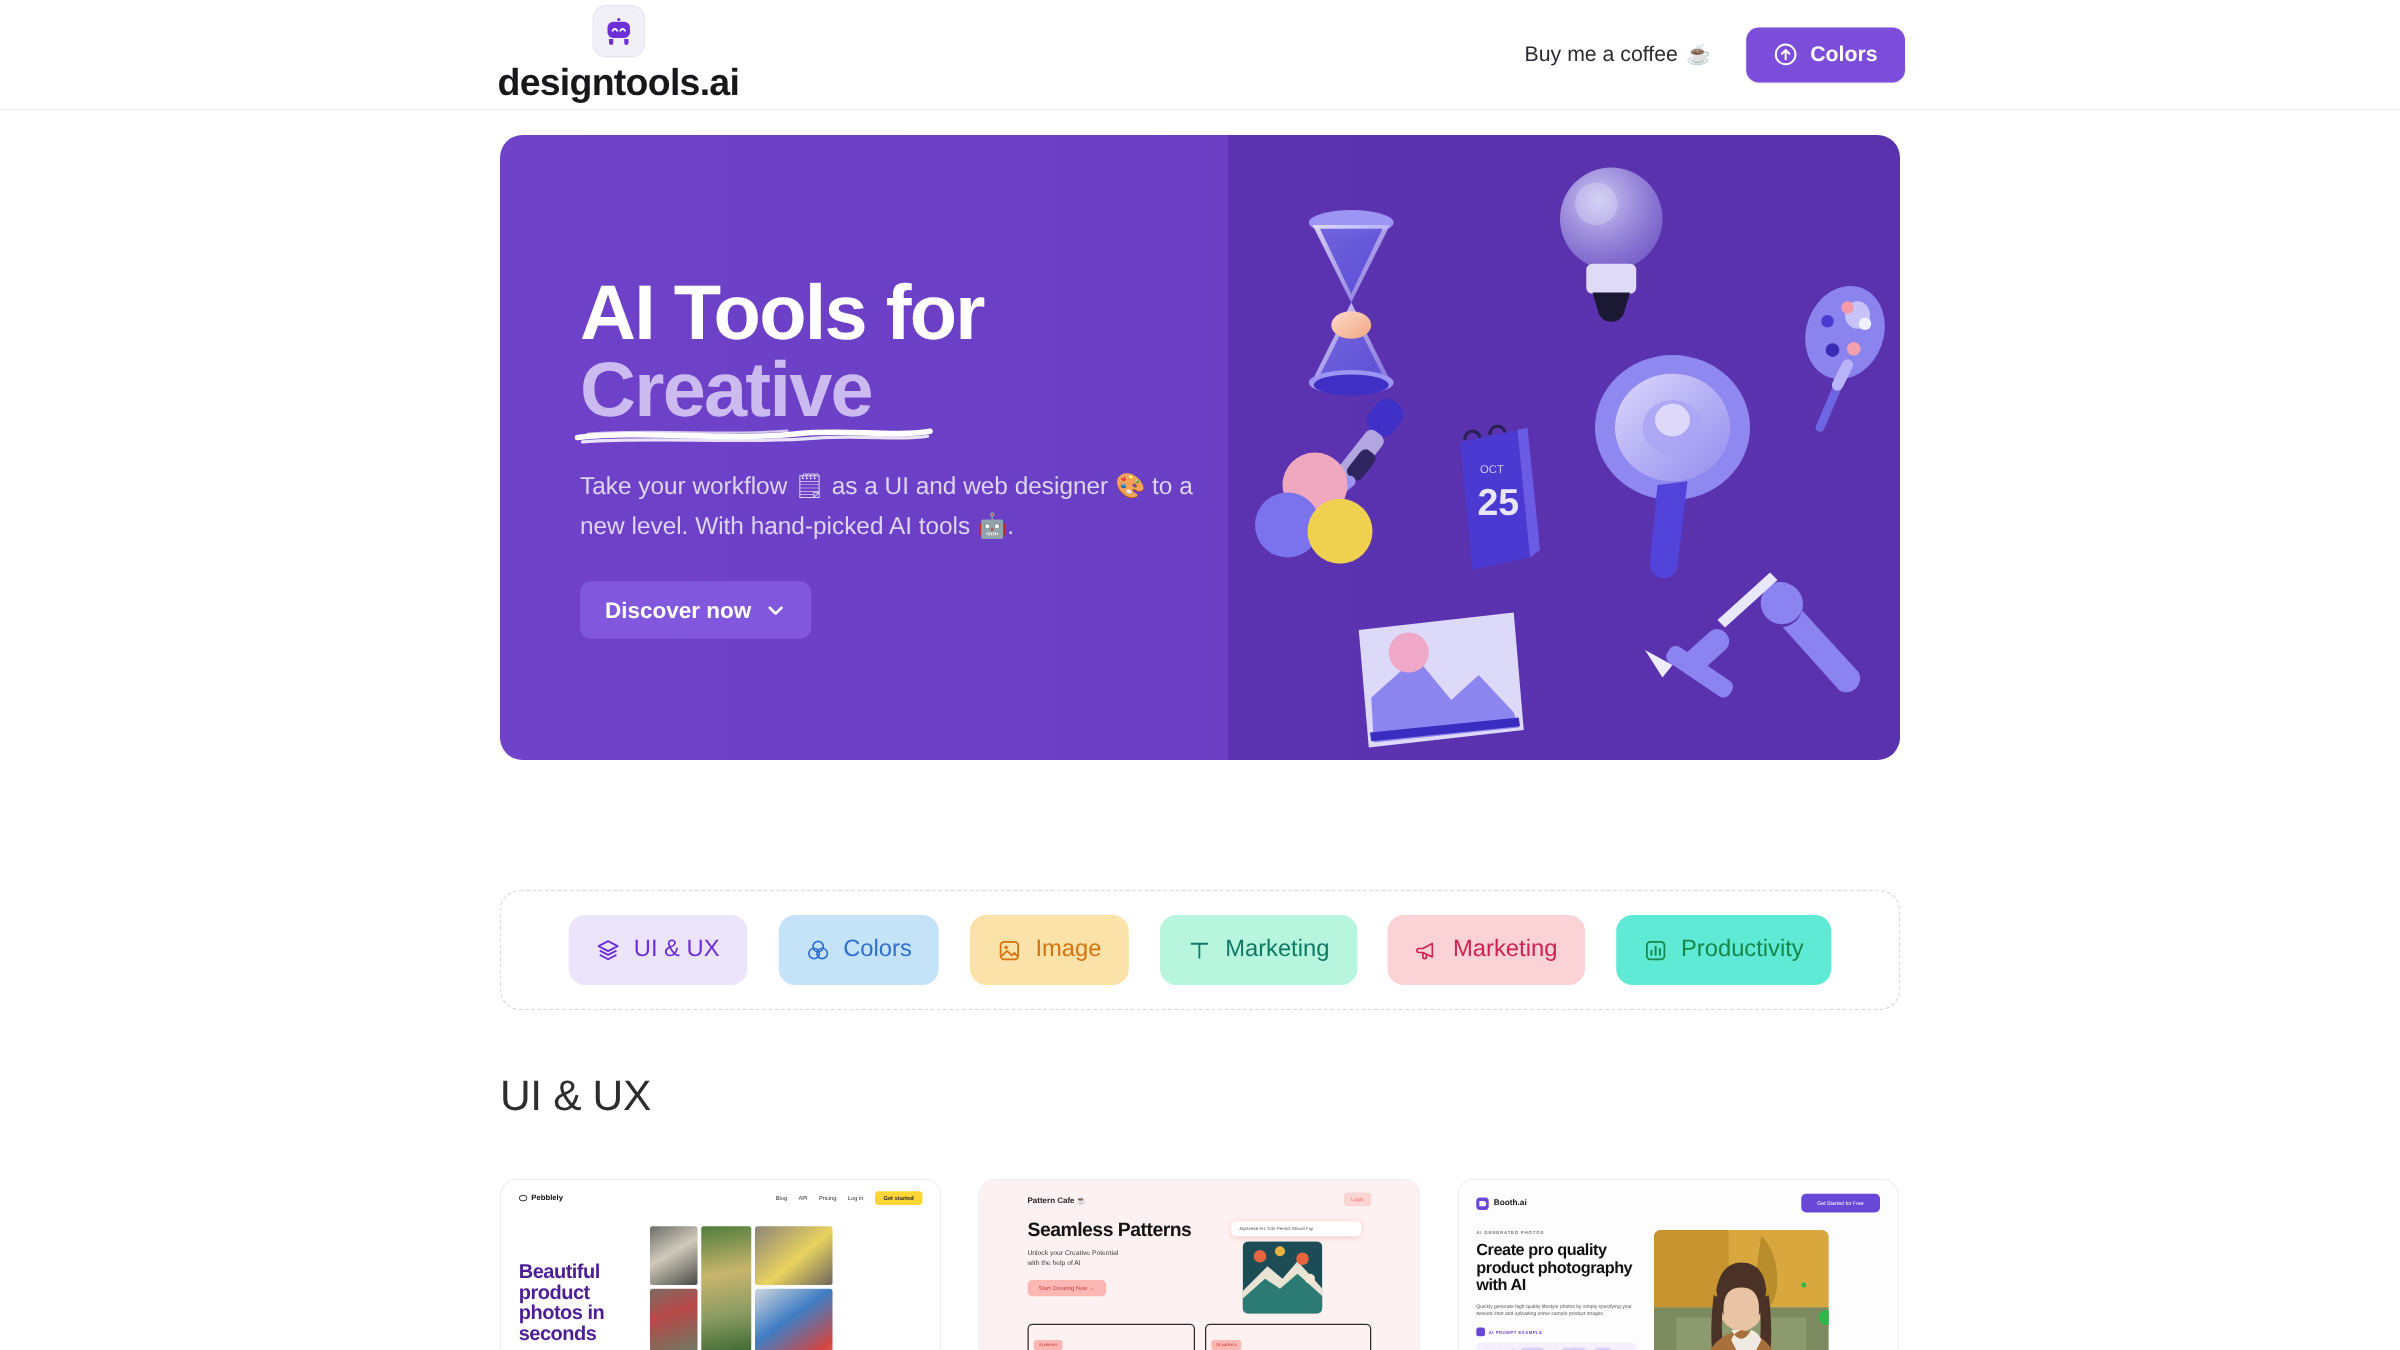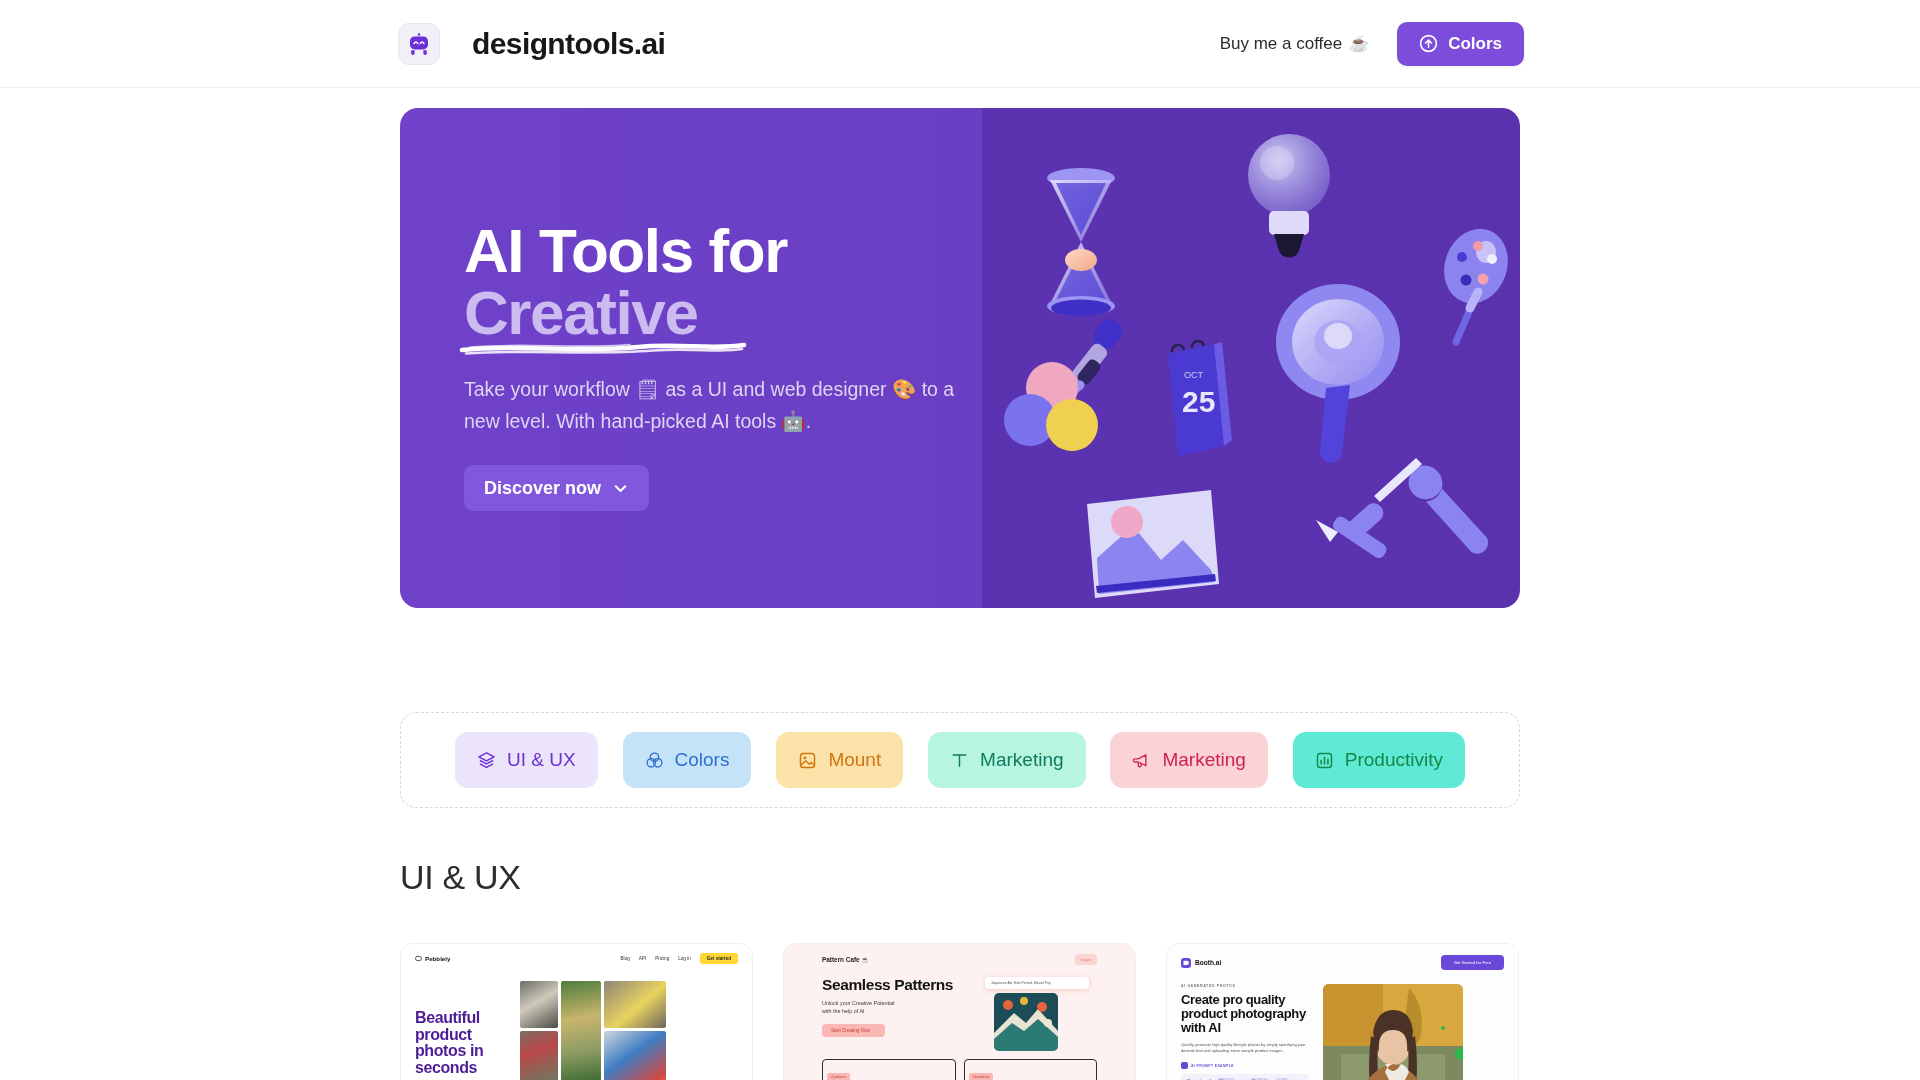--- a/index.html
+++ b/index.html
@@ -16,21 +16,22 @@
     border-bottom: 1px solid #eceef1;
     display: flex;
     align-items: center;
     position: relative;
   }
   .brand {
     position: absolute;
     left: 398px;
     display: flex;
     align-items: center;
-    gap: 32px;
+    gap: 4px;
+    flex-direction: column;
   }
   .logo-mark {
     width: 42px; height: 42px;
     border-radius: 11px;
     background: #f1f0f7;
     border: 1px solid #e7e5f2;
     display: flex; align-items: center; justify-content: center;
     position: relative;
     flex: none;
   }
@@ -417,21 +418,21 @@
       </svg>
       <span>Colors</span>
     </div>
 
     <div class="cat-pill" style="background:#fbe2a8;color:#d4730f">
       <svg width="19" height="19" viewBox="0 0 20 20">
         <rect x="2.6" y="2.6" width="14.8" height="14.8" rx="3" stroke="currentColor" stroke-width="1.5" fill="none"></rect>
         <circle cx="7.3" cy="7.3" r="1.5" fill="currentColor"></circle>
         <path d="M3.4 14.6 L8 10.2 L12 14 L14.2 12 L16.8 14.6" stroke="currentColor" stroke-width="1.5" fill="none" stroke-linejoin="round"></path>
       </svg>
-      <span>Mount</span>
+      <span>Image</span>
     </div>
 
     <div class="cat-pill" style="background:#b7f5de;color:#0f7a63">
       <svg width="19" height="19" viewBox="0 0 20 20">
         <path d="M3.4 4.2 H16.6 M10 4.2 V16" stroke="currentColor" stroke-width="1.5" fill="none" stroke-linecap="round"></path>
       </svg>
       <span>Marketing</span>
     </div>
 
     <div class="cat-pill" style="background:#fbd2d6;color:#cf2152">

